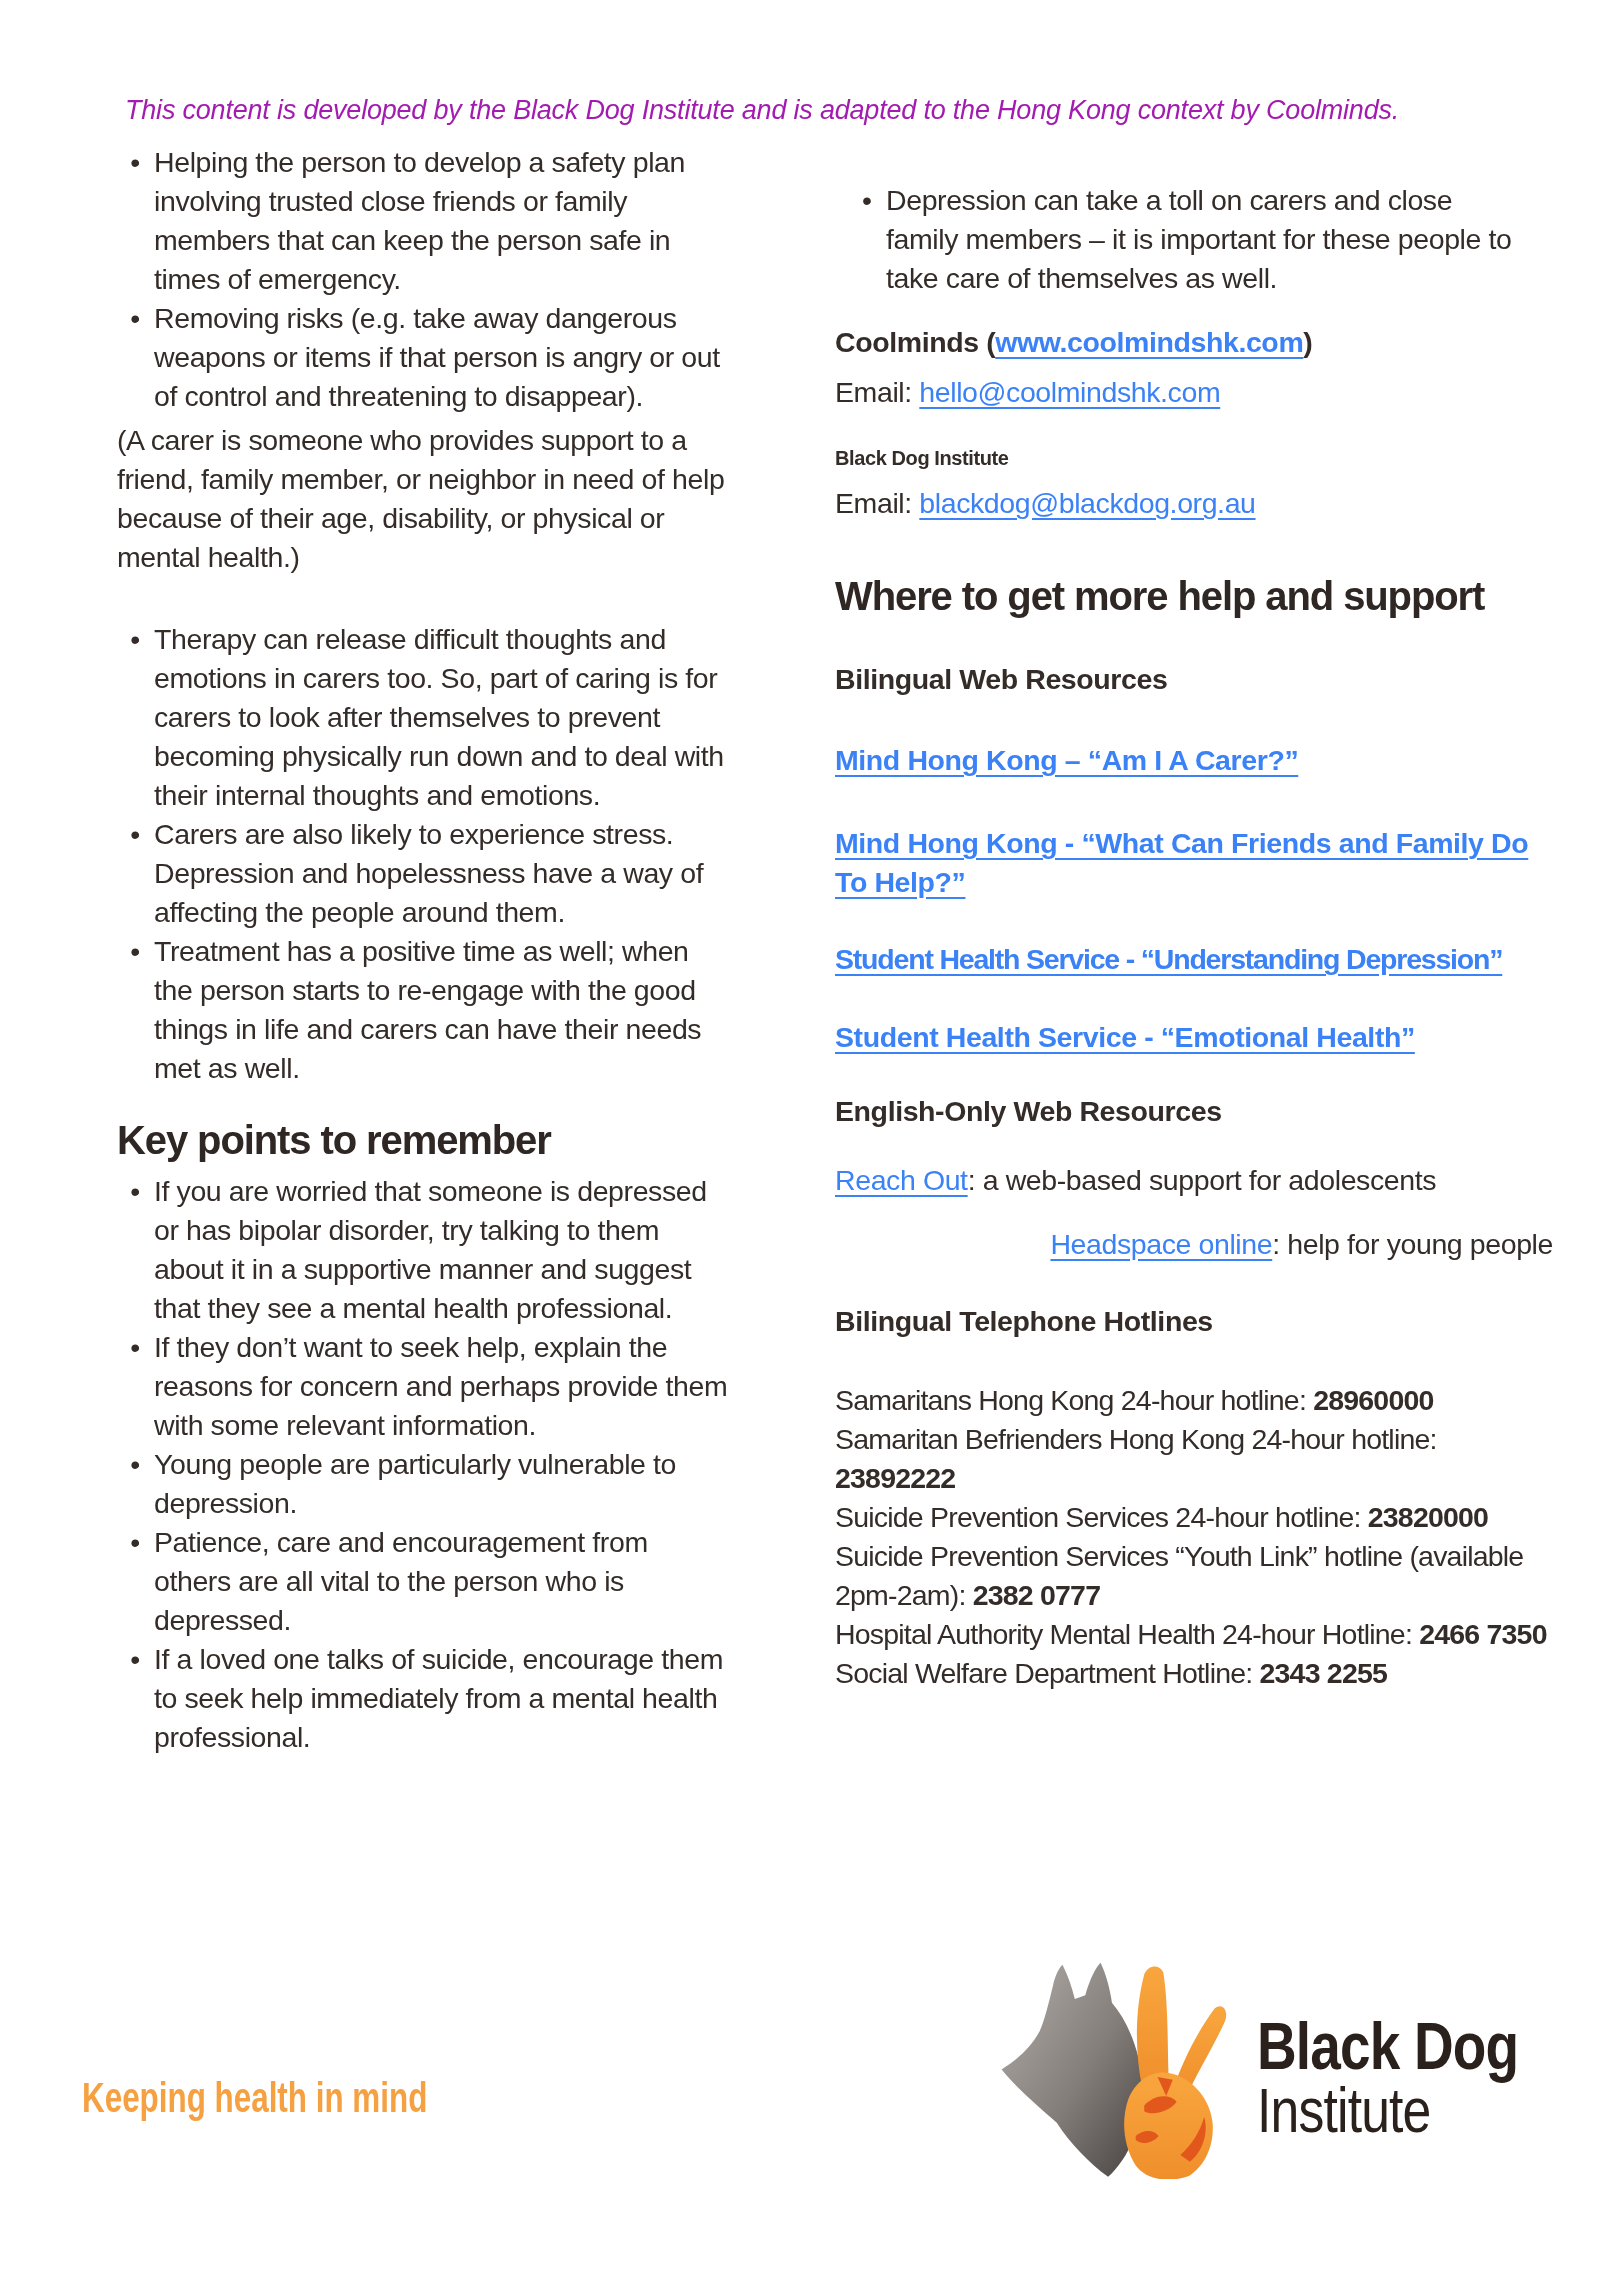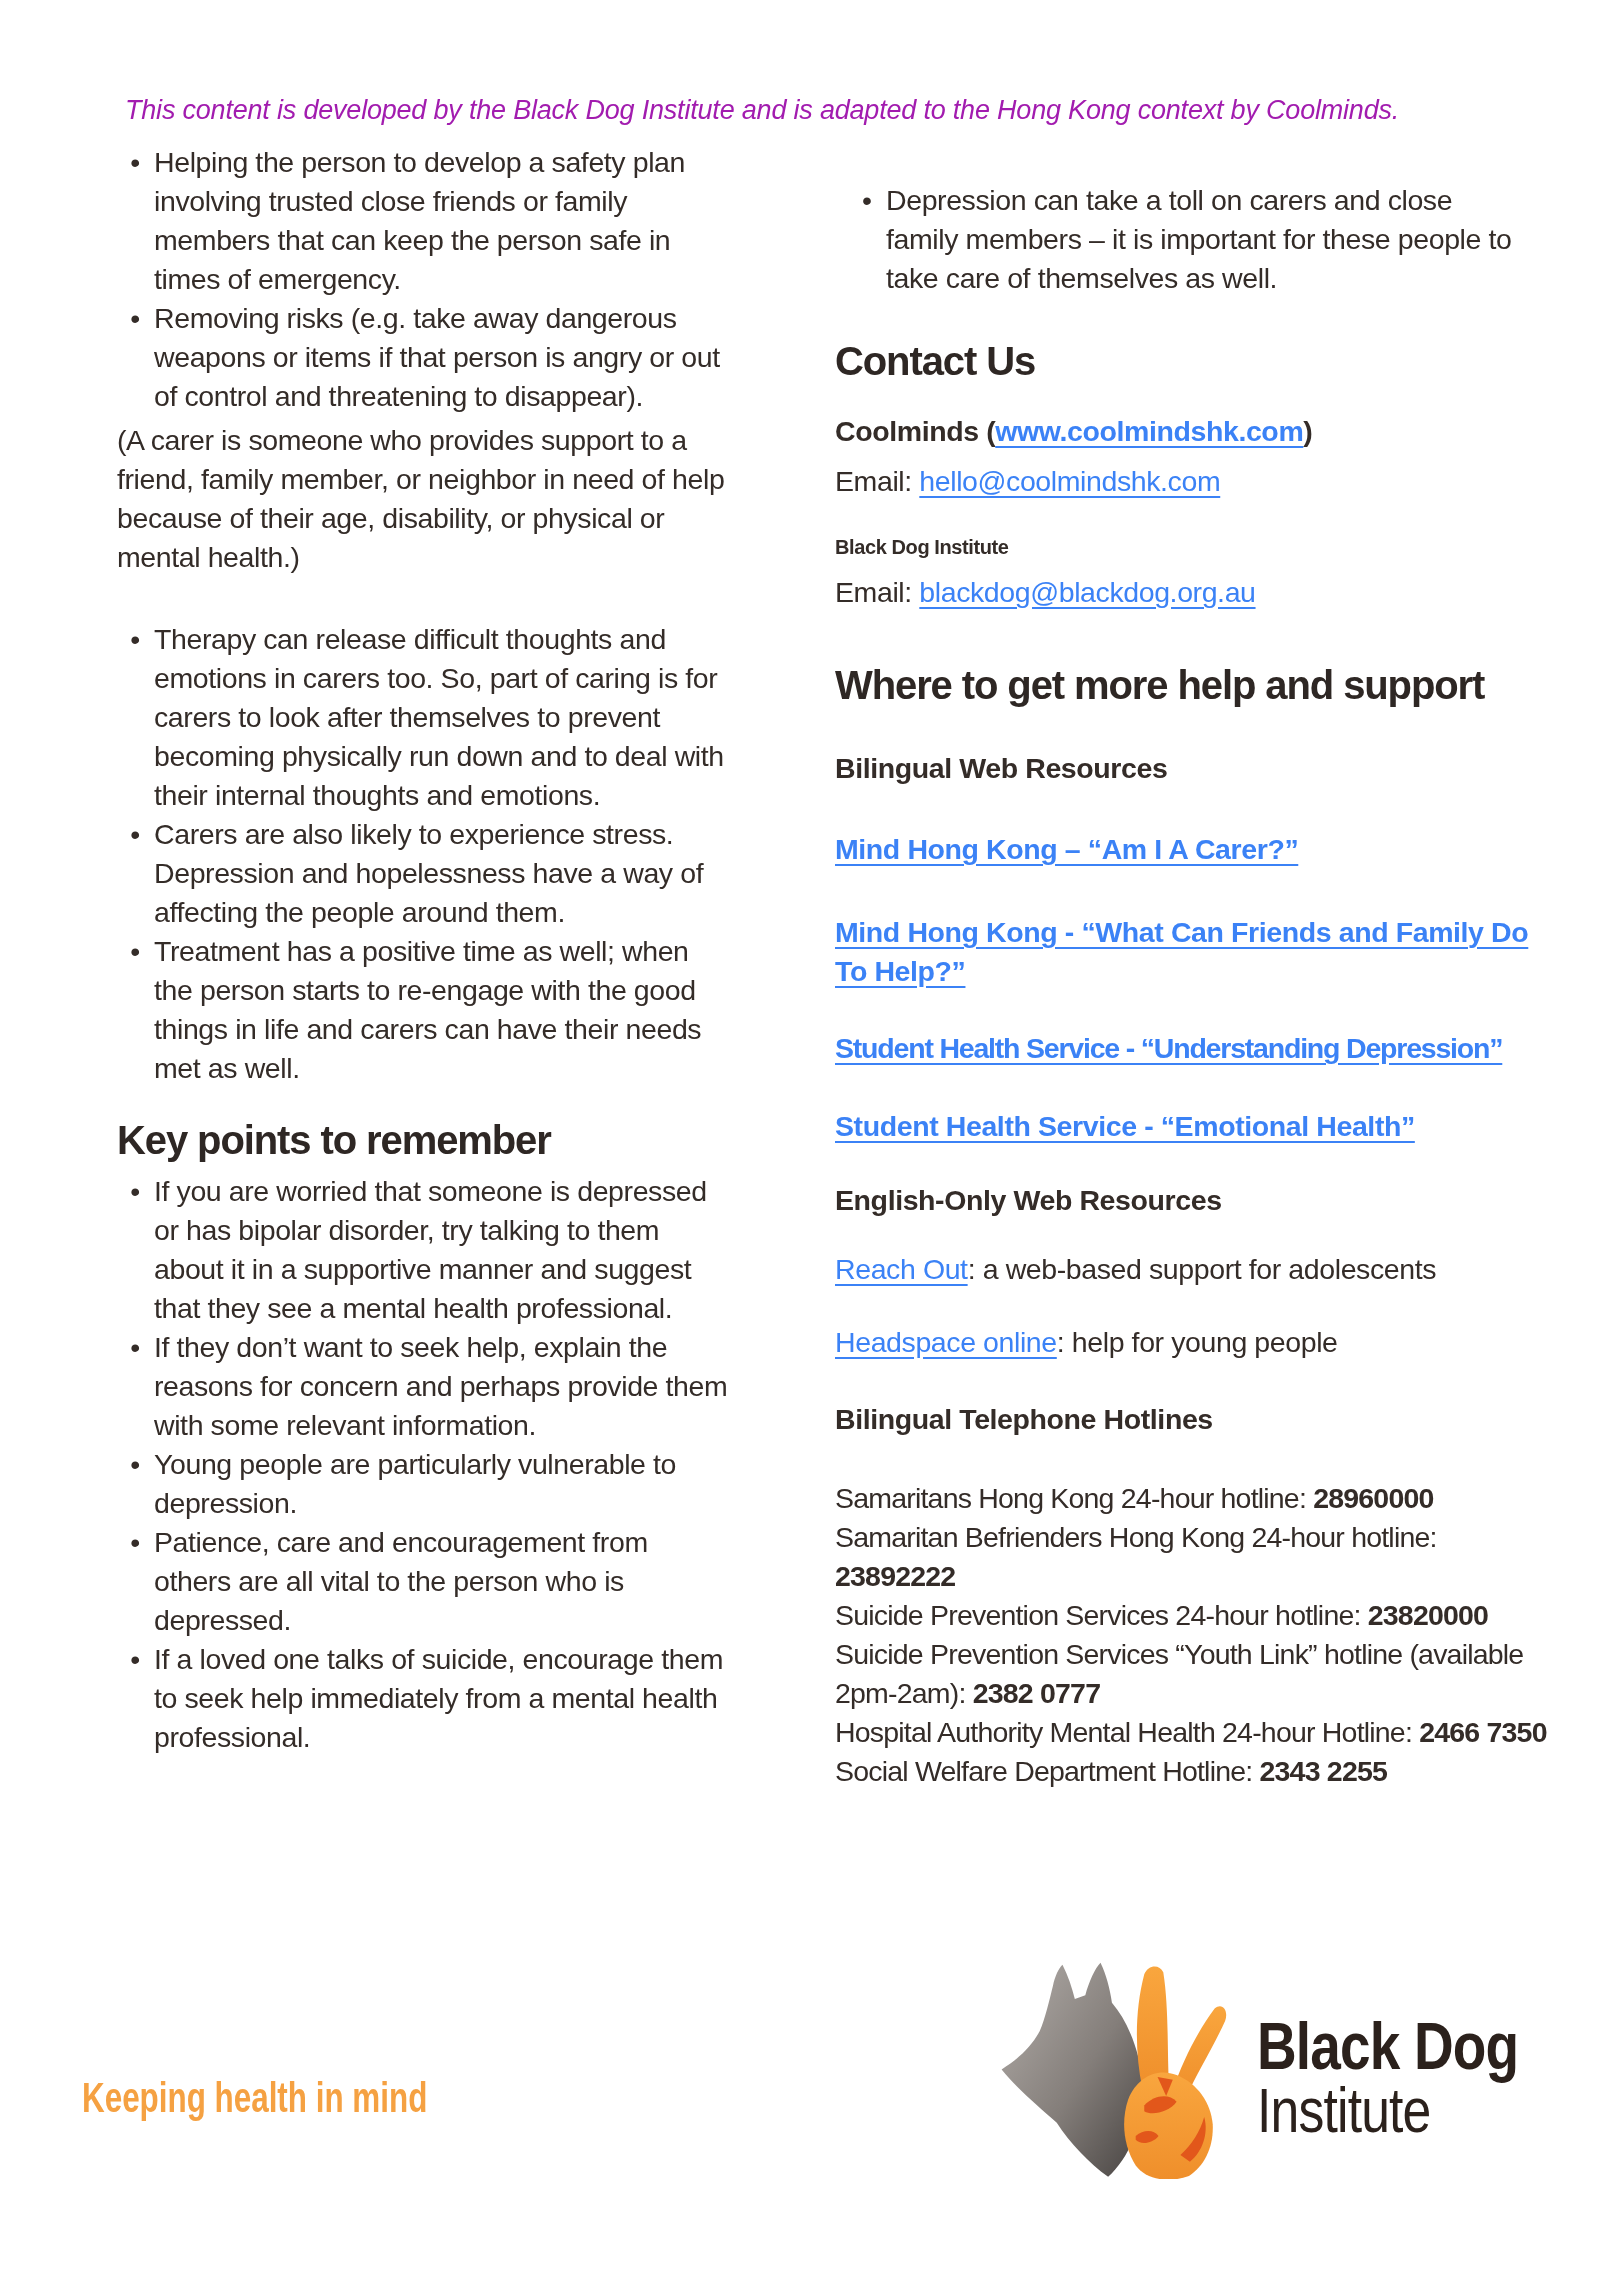--- a/index.html
+++ b/index.html
@@ -45,21 +45,21 @@
   .mt-bdi       { margin-top:27px; line-height:38px; font-size:20px; }
   .mt-email2    { margin-top:7px; }
   .mt-where     { margin-top:48px; }
   .mt-bilingual { margin-top:38px; }
   .mt-link1     { margin-top:42px; }
   .mt-link2     { margin-top:44px; }
   .mt-link3     { margin-top:38px; }
   .mt-link4     { margin-top:39px; }
   .mt-english   { margin-top:35px; }
   .mt-reachout  { margin-top:30px; }
-  .mt-headspace { margin-top:34px; }
+  .mt-headspace { margin-top:25px;text-align:right; }
   .mt-hotlinehd { margin-top:38px; }
   .hotlines     { margin-top:40px; letter-spacing:-0.8px; }
 
   .subhead { font-weight:bold; }
   a.link {
     color:#3b82f6; text-decoration:underline; text-underline-offset:4.8px;
     cursor:pointer;
   }
   a.bold-link { font-weight:bold; }
   .xtight { letter-spacing:-1.2px; }
@@ -109,21 +109,20 @@
     <li>Patience, care and encouragement from others are all vital to the person who is depressed.</li>
     <li>If a loved one talks of suicide, encourage them to seek help immediately from a mental health professional.</li>
   </ul>
 </div>
 
 <div class="col col-right">
   <ul>
     <li>Depression can take a toll on carers and close family members – it is important for these people to take care of themselves as well.</li>
   </ul>
 
-  <h1 class="mt-contact">Contact Us</h1>
 
   <p class="mt-coolminds"><span class="subhead">Coolminds (</span><a class="link bold-link">www.coolmindshk.com</a><span class="subhead">)</span></p>
 
   <p class="mt-email1"><span>Email: </span><a class="link">hello@coolmindshk.com</a></p>
 
   <p class="mt-bdi subhead">Black Dog Institute</p>
 
   <p class="mt-email2"><span>Email: </span><a class="link">blackdog@blackdog.org.au</a></p>
 
   <h1 class="mt-where">Where to get more help and support</h1>

